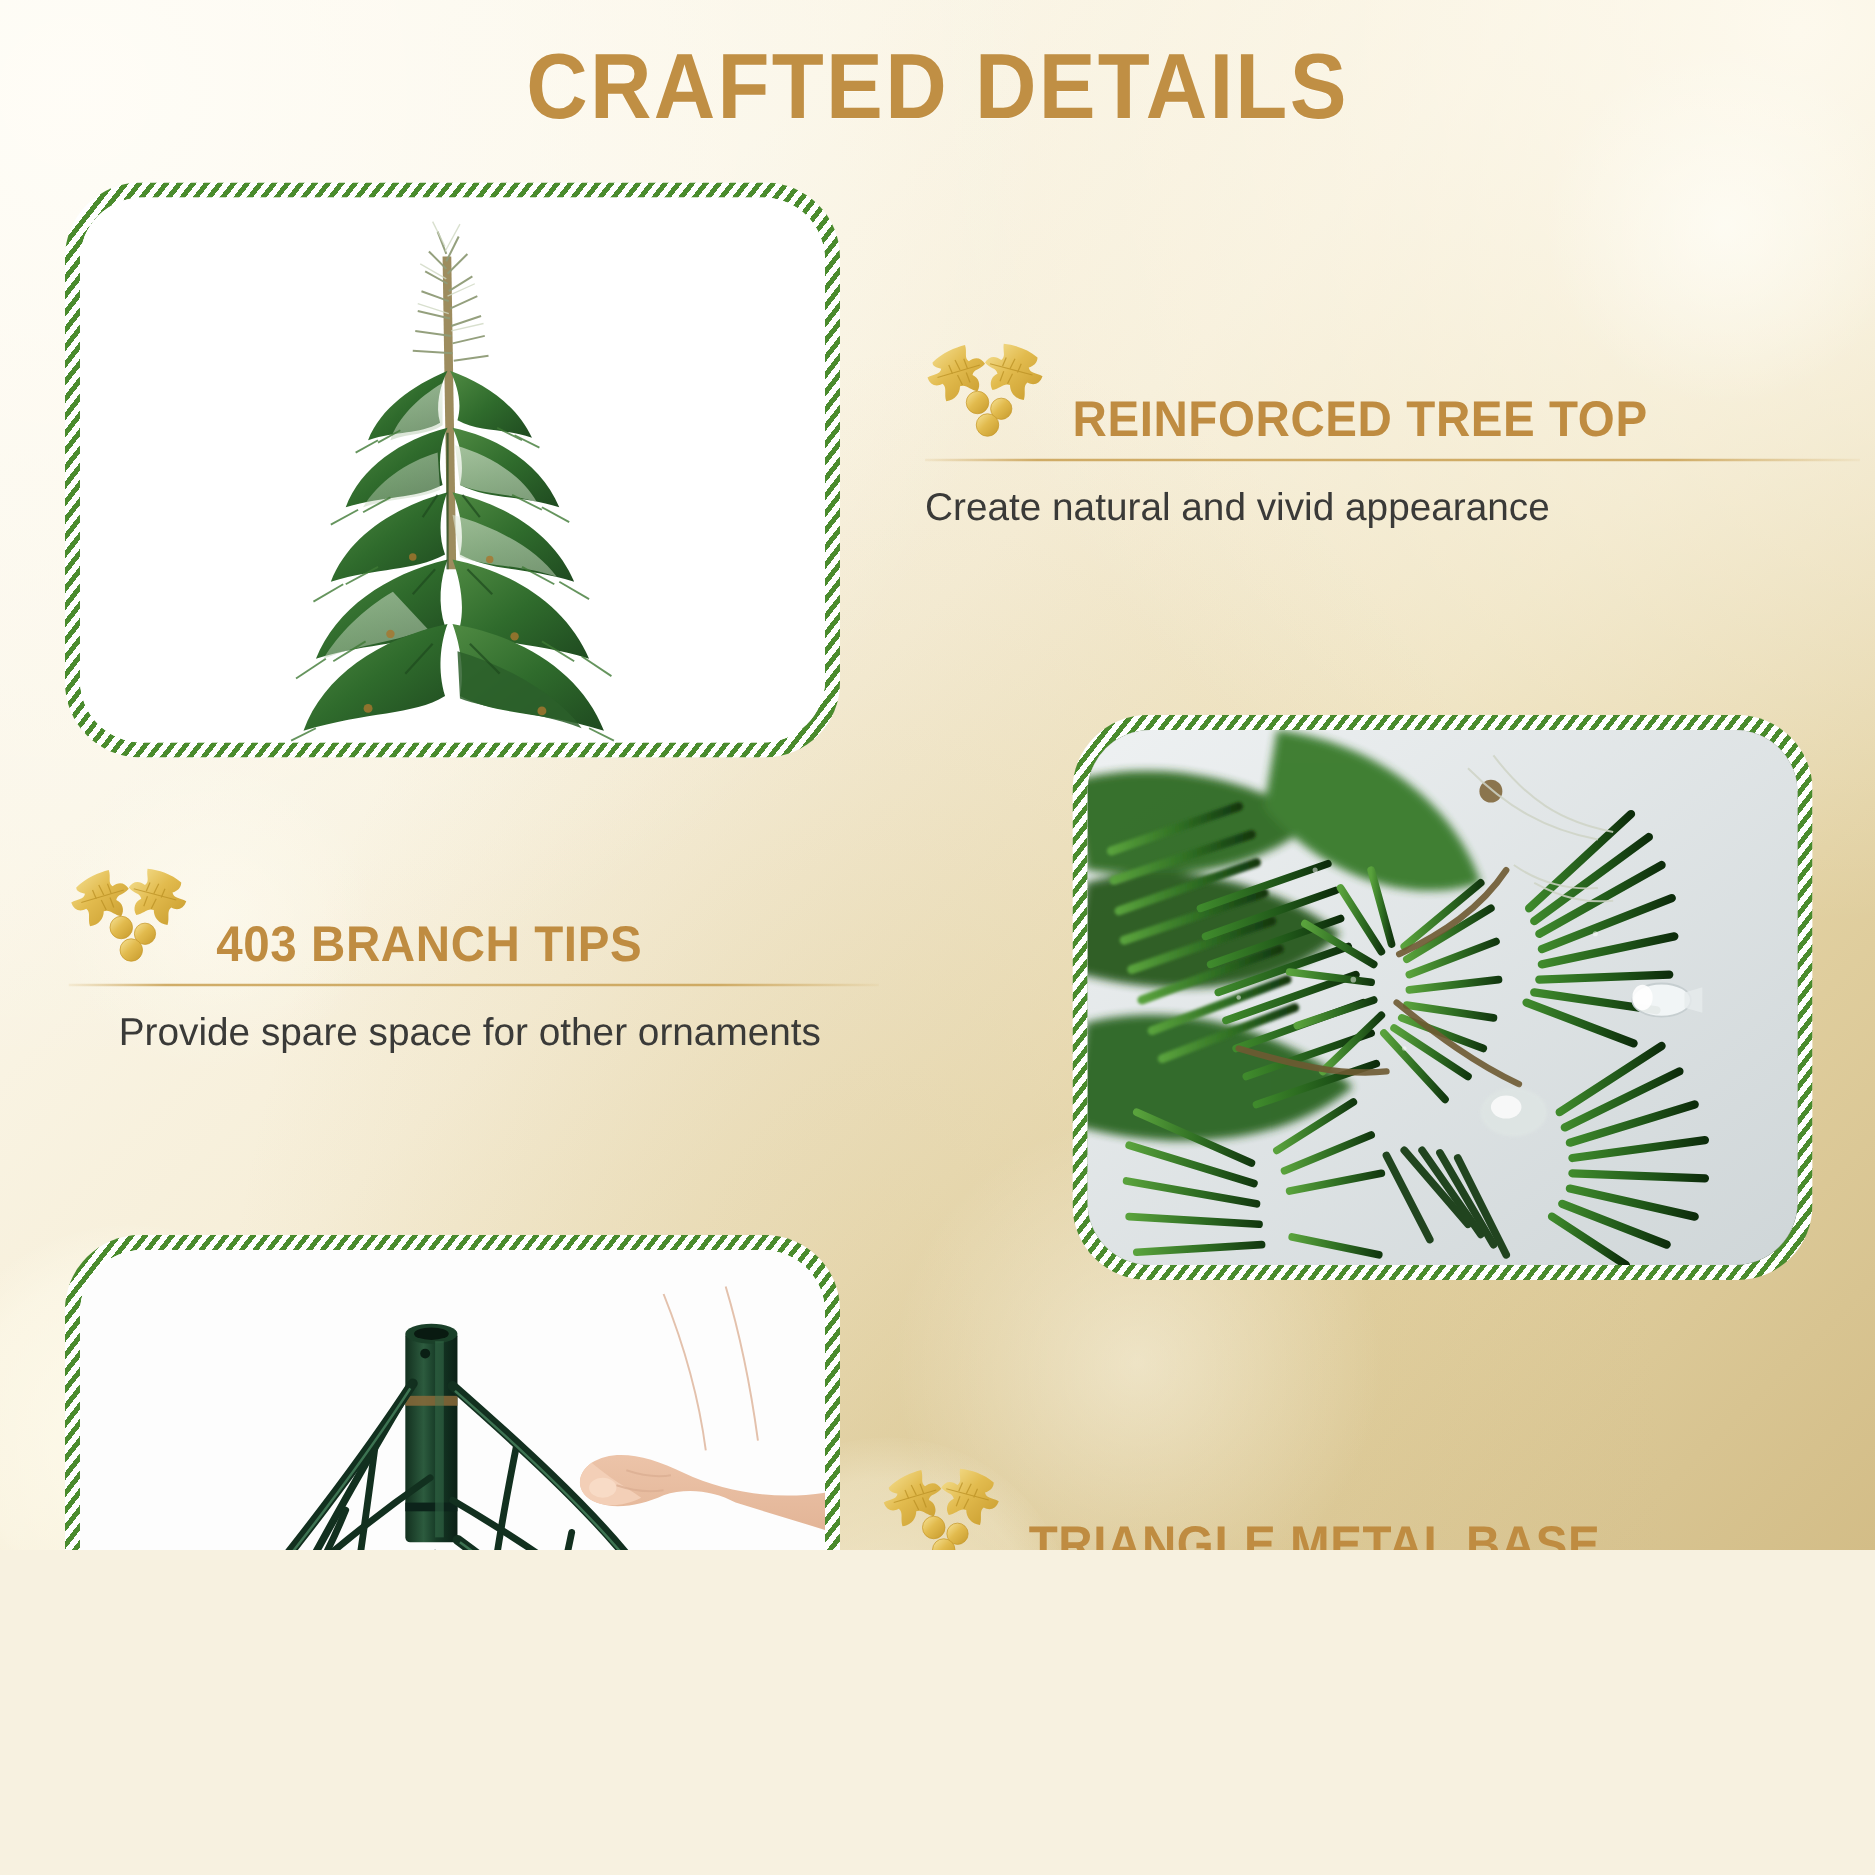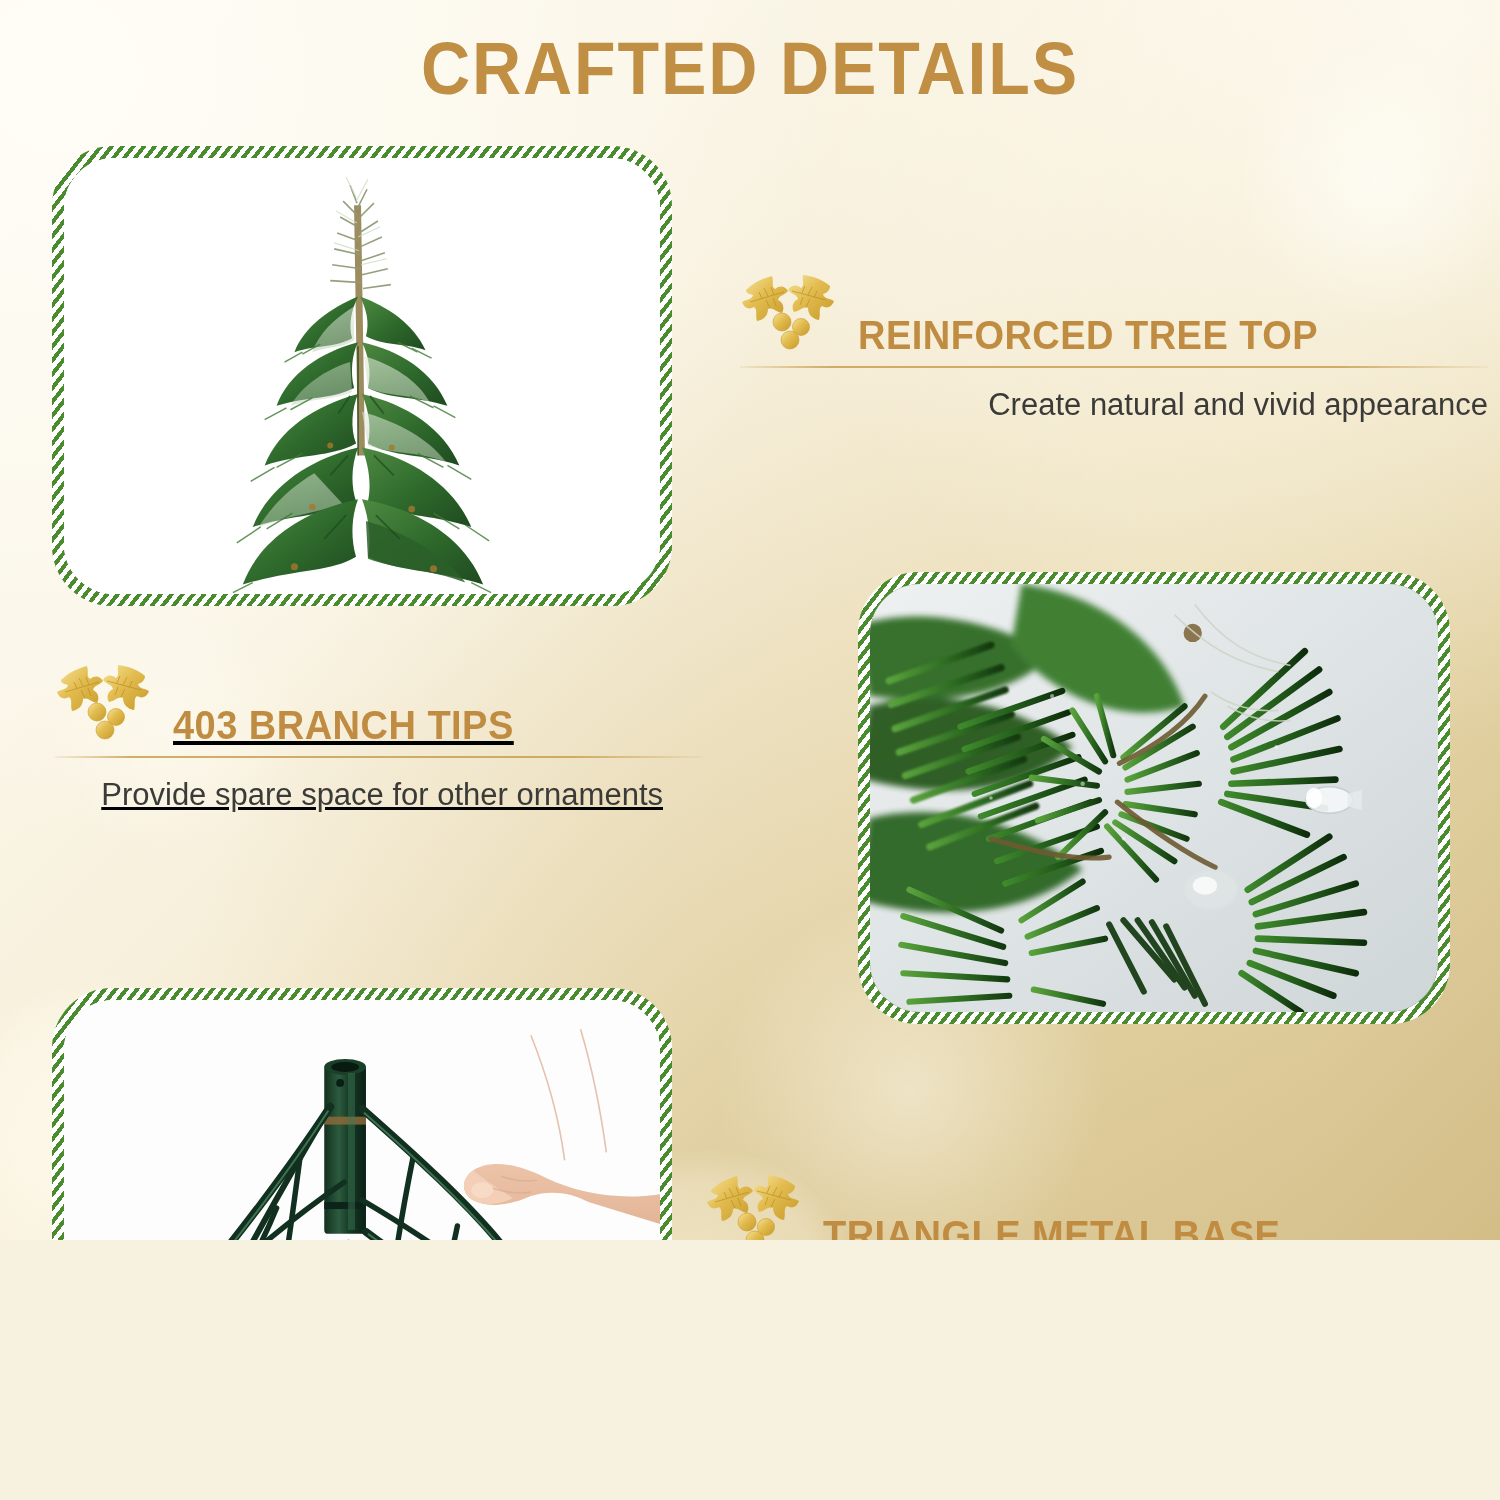--- a/index.html
+++ b/index.html
@@ -94,21 +94,21 @@
     height:2px;margin-top:6px;
     background:linear-gradient(90deg,
        rgba(214,178,110,.15) 0%,
        rgba(201,160,82,.85) 12%,
        rgba(201,160,82,.85) 80%,
        rgba(214,178,110,.1) 100%);
   }
   .feature-sub{
     margin-top:16px;
     font-size:31px;line-height:1.38;color:#3a3a38;
-    text-align:right;
+    text-align:left;
     font-family:"Liberation Sans","DejaVu Sans",sans-serif;
   }
   .feature-sub.left-pad{padding:0 40px;}
 </style>
 </head>
 <body>
 
 <div id="stage">
 
   <div class="bg-base"></div>
@@ -433,21 +433,21 @@
               <circle cx="210" cy="196" r="2.2"></circle>
             <circle cx="120" cy="210" r="1.8"></circle>
               <circle cx="400" cy="160" r="2"></circle>
             <circle cx="250" cy="250" r="1.8"></circle>
           </g>
         </svg>
       </div>
     </div>
   </div>
 
-  <div class="feature" style="left:55px;top:662px;width:648px;text-decoration:underline;">
+  <div class="feature" style="left:55px;top:692px;width:648px;">
     <div class="feature-head">
       <span class="holly">
         <svg width="96" height="84" viewBox="0 0 96 84">
           <defs>
             <linearGradient id="g2" x1="0" y1="0" x2="1" y2="1">
               <stop offset="0%" stop-color="#f7e49a"></stop>
               <stop offset="45%" stop-color="#e2bb4e"></stop>
               <stop offset="100%" stop-color="#c79a2c"></stop>
             </linearGradient>
           </defs>

